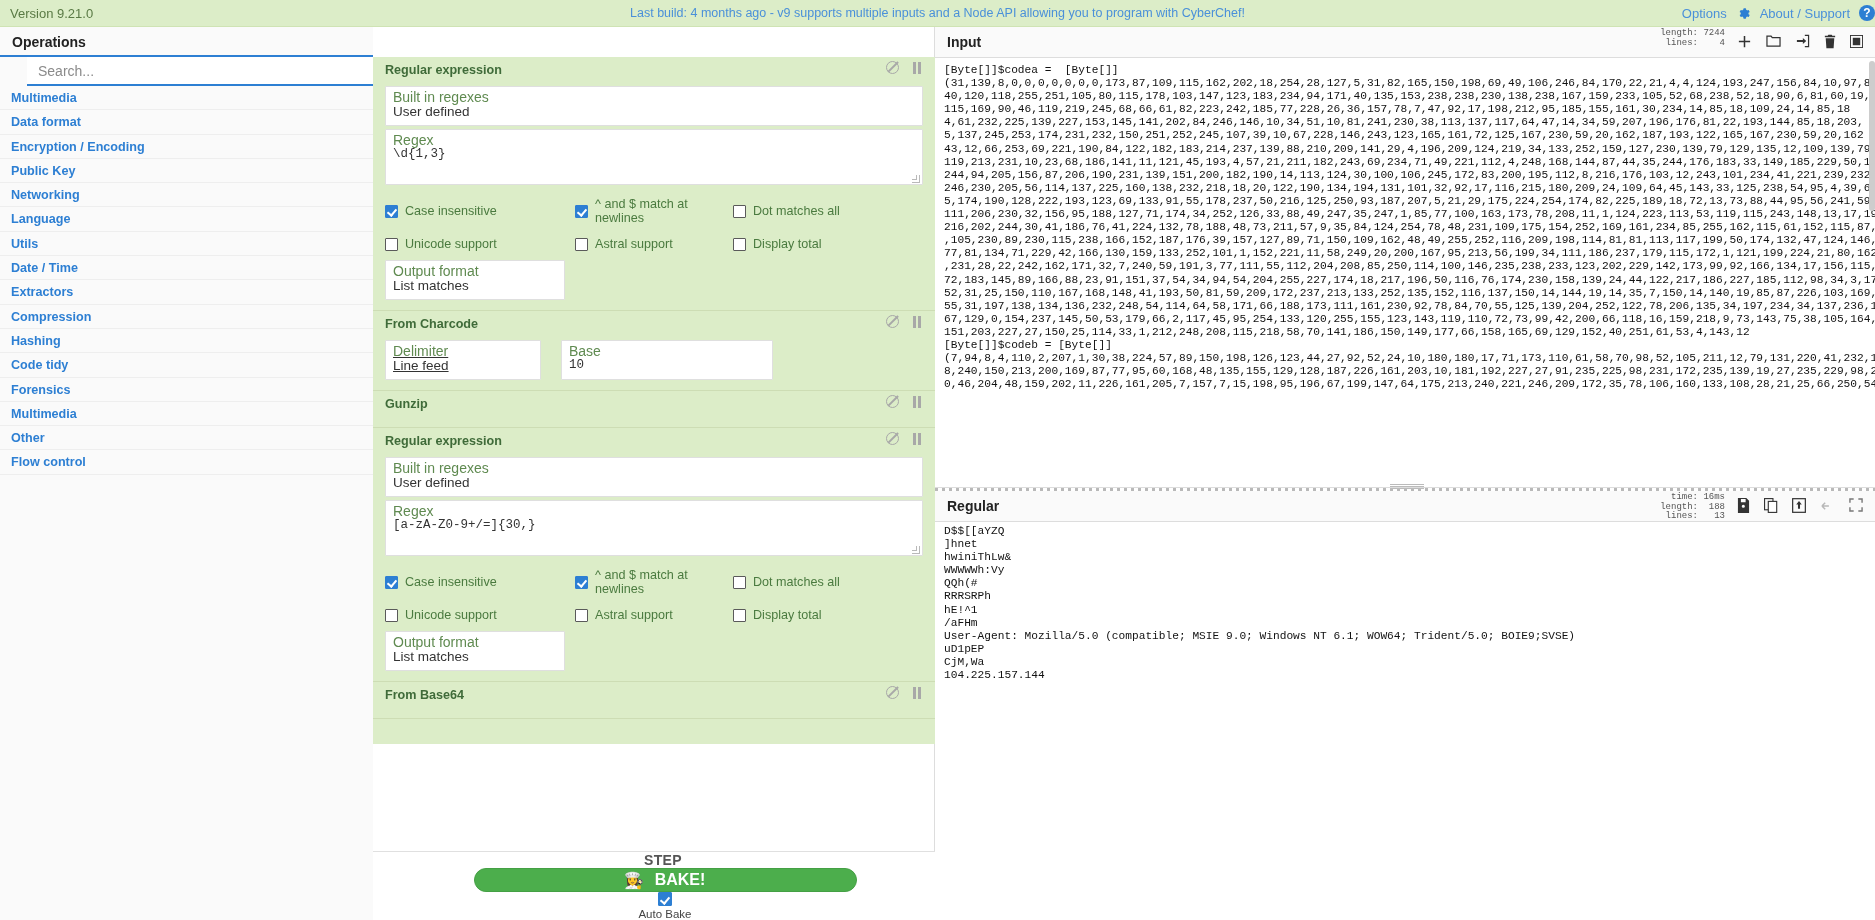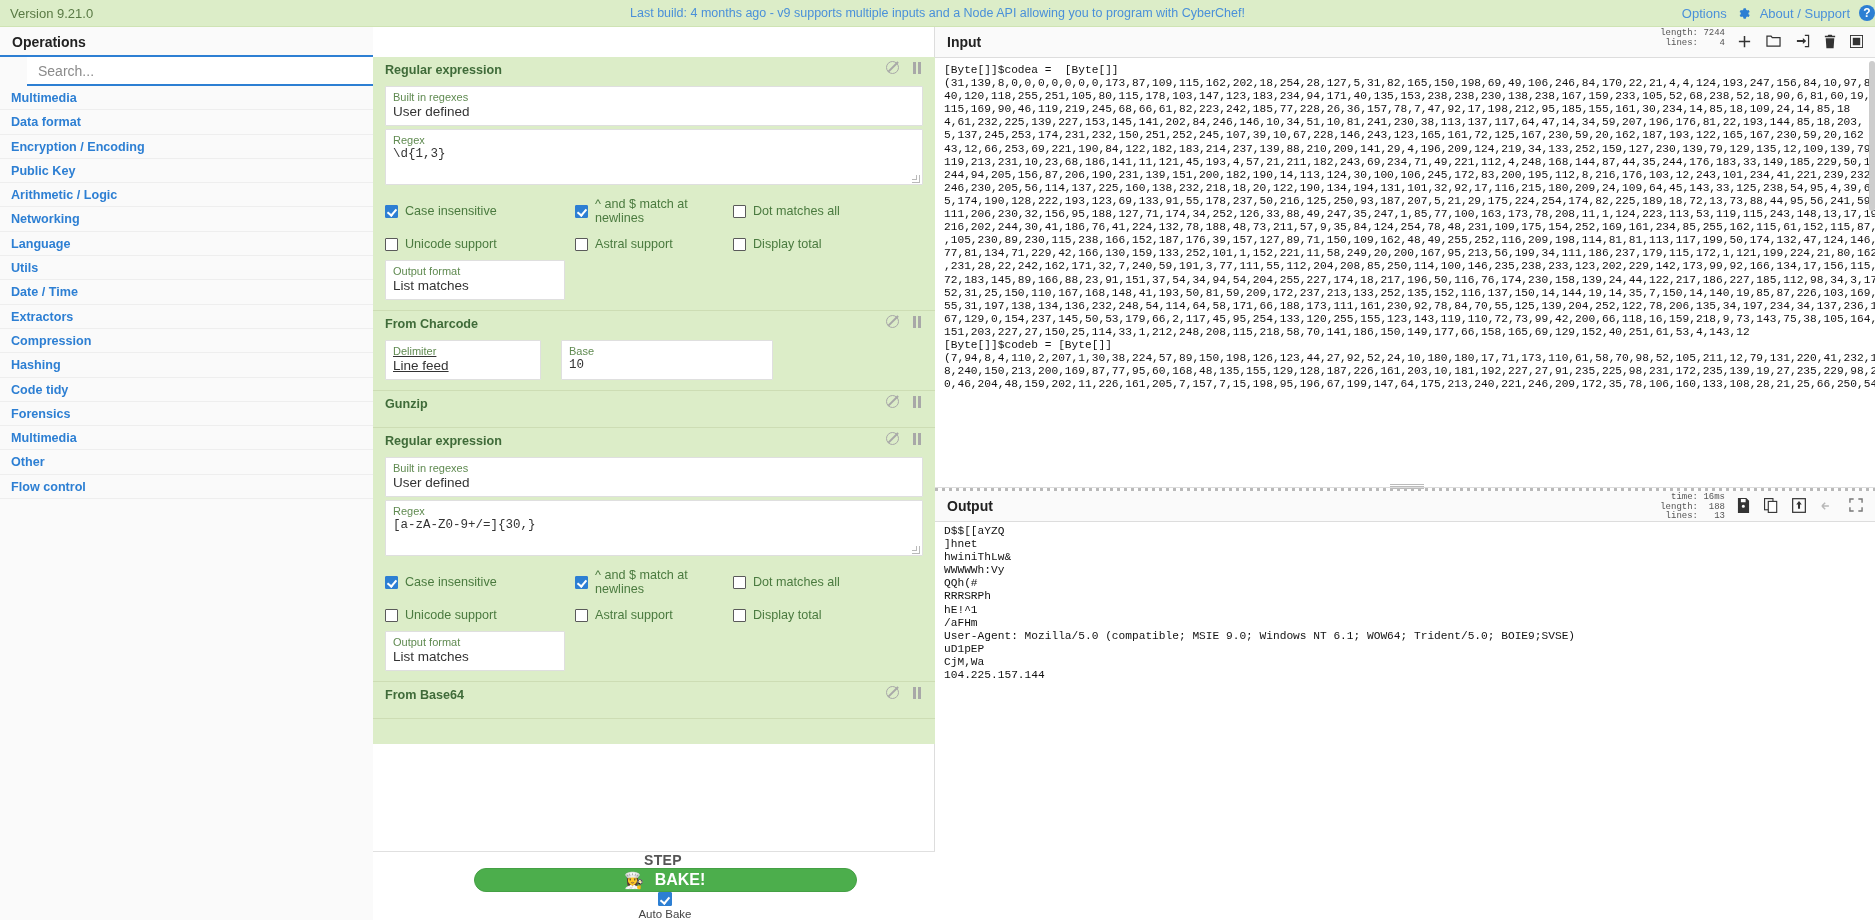--- a/index.html
+++ b/index.html
@@ -128,21 +128,21 @@
   }
   .pause-icon span:nth-child(1){ left:0; }
   .pause-icon span:nth-child(2){ left:5px; }
 
   .arg-field {
     background:#fff; margin: 3px 12px 0 12px;
     border: 1px solid #dfdfdf; border-radius: 1px;
     padding: 4px 7px 5px 7px;
     position: relative;
   }
-  .arg-field .arg-label { font-size: 11px; color: #5f8a50; line-height: 12px; }
+  .arg-field .arg-label { font-size: 14px; color: #5f8a50; line-height: 12px; }
   .arg-field .arg-value {
     font-size: 13.5px; color: #333; line-height: 17px;
     font-family: "Liberation Sans", sans-serif;
   }
   .arg-field.mono .arg-value { font-family: "Liberation Mono", monospace; font-size:12.5px; }
   .arg-field.short { width: 180px; }
   .arg-field.tall { height: 56px; }
   .arg-field.tall:after {
     content: ""; position:absolute; right:2px; bottom:1px;
     width:7px; height:7px;
@@ -277,21 +277,20 @@
 </div>
 
 <div id="ops-col">
   <div class="panel-title">Operations</div>
   <input id="ops-search" placeholder="Search..." style="">
   <div class="ops-list" id="ops-list">
       <div class="ops-item"><span>Multimedia</span><span class="star">★</span></div>
       <div class="ops-item"><span>Data format</span></div>
       <div class="ops-item"><span>Encryption / Encoding</span></div>
       <div class="ops-item"><span>Public Key</span></div>
-      <div class="ops-item"><span>Arithmetic / Logic</span></div>
       <div class="ops-item"><span>Networking</span></div>
       <div class="ops-item"><span>Language</span></div>
       <div class="ops-item"><span>Utils</span></div>
       <div class="ops-item"><span>Date / Time</span></div>
       <div class="ops-item"><span>Extractors</span></div>
       <div class="ops-item"><span>Compression</span></div>
       <div class="ops-item"><span>Hashing</span></div>
       <div class="ops-item"><span>Code tidy</span></div>
       <div class="ops-item"><span>Forensics</span></div>
       <div class="ops-item"><span>Multimedia</span></div>
@@ -537,21 +536,21 @@
   </div>
 
   <div id="output-pane">
     <div class="hdash"></div>
     <div class="io-drag">
         <i></i>
         <i></i>
         <i></i>
       </div>
     <div class="io-title" style="margin-top:3px;">
-      <span class="t">Output</span>
+      <span class="t">Regular</span>
       <span class="io-meta" id="output-meta">
           <div>  time: 16ms</div>
           <div>length:  188</div>
           <div> lines:   13</div>
         </span>
       <span class="io-btns">
         <span class="ic">
           <svg width="13" height="15" viewBox="0 0 14 16">
               <path fill="#333" d="M1 0h9l3 3v13H1V0zm3.2 1v3.6h5.1V1H4.2zm4.3 7.8a1.7 1.7 0 1 0-3.4 0 1.7 1.7 0 0 0 3.4 0z"></path>
             </svg>

